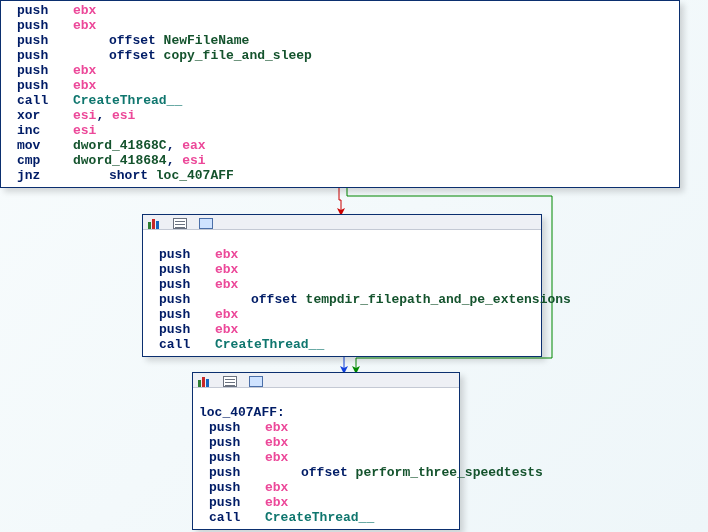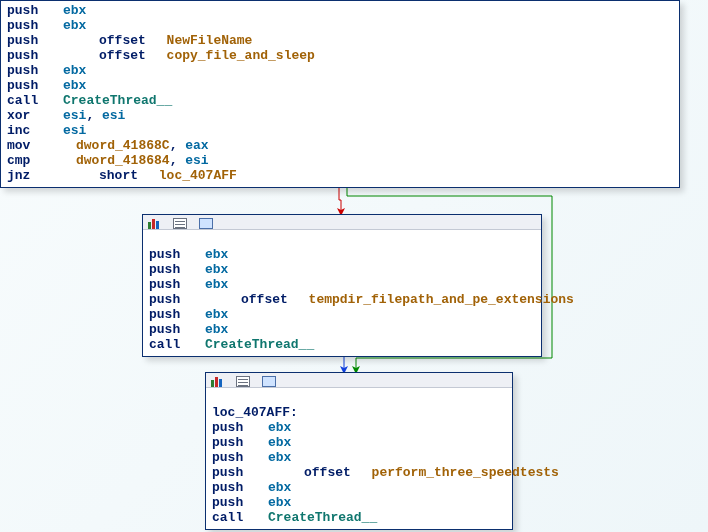--- a/index.html
+++ b/index.html
@@ -42,25 +42,25 @@
   }
   .ic-chart { background:
     linear-gradient(to top,#2e7d32 0 60%,transparent 0) 1px 0/3px 100% no-repeat,
     linear-gradient(to top,#c62828 0 90%,transparent 0) 5px 0/3px 100% no-repeat,
     linear-gradient(to top,#1565c0 0 75%,transparent 0) 9px 0/3px 100% no-repeat;
   }
   .ic-asm { background:#fff; border:1px solid #6b7280; position:relative; }
   .ic-asm::before { content:""; position:absolute; left:1px; right:1px; top:2px; height:1px; background:#6b7280; box-shadow:0 3px 0 #6b7280, 0 6px 0 #6b7280; }
   .ic-hex { background:#cfe3ff; border:1px solid #4b6fa8; }
   .row { display:block; }
-  .mn  { display:inline-block; width:56px; } 
+  .mn  { display:inline-block; width:56px;margin-left:10px; } 
   .lbl { color:#001c66; } 
-  .op-reg { color:#0369a1; }
+  .op-reg { color:#ec4899; }
   .op-kw  { color:#001c66;margin-left:36px; } 
-  .op-sym { color:#a16207;margin-left:13px; } 
+  .op-sym { color:#14532d; } 
   .op-call{ color:#0f766e; }
   .comma  { color:#001c66; }
 
   
   svg.edges { position:absolute; left:0; top:0; width:708px; height:532px; pointer-events:none; }
   .arrowhead { fill-rule:nonzero; }
 </style>
 </head>
 <body>
 
@@ -90,20 +90,20 @@
 
 <div class="node" style="left:142px; top:214px; width:400px;">
   <div class="titlebar">
     <span class="t-icon ic-chart"></span>
     <span class="t-icon ic-asm"></span>
     <span class="t-icon ic-hex"></span>
   </div>
   <div class="node-body" id="body1"><span class="row"> </span><span class="row"><span class="mn">push</span><span class="op-reg">ebx</span></span><span class="row"><span class="mn">push</span><span class="op-reg">ebx</span></span><span class="row"><span class="mn">push</span><span class="op-reg">ebx</span></span><span class="row"><span class="mn">push</span><span class="op-kw">offset </span><span class="op-sym">tempdir_filepath_and_pe_extensions</span></span><span class="row"><span class="mn">push</span><span class="op-reg">ebx</span></span><span class="row"><span class="mn">push</span><span class="op-reg">ebx</span></span><span class="row"><span class="mn">call</span><span class="op-call">CreateThread__</span></span></div>
 </div>
 
-<div class="node" style="left:205px; top:372px; width:308px;">
+<div class="node" style="left:192px; top:372px; width:268px;">
   <div class="titlebar">
     <span class="t-icon ic-chart"></span>
     <span class="t-icon ic-asm"></span>
     <span class="t-icon ic-hex"></span>
   </div>
   <div class="node-body" id="body2"><span class="row"> </span><span class="row lbl">loc_407AFF:</span><span class="row"><span class="mn">push</span><span class="op-reg">ebx</span></span><span class="row"><span class="mn">push</span><span class="op-reg">ebx</span></span><span class="row"><span class="mn">push</span><span class="op-reg">ebx</span></span><span class="row"><span class="mn">push</span><span class="op-kw">offset </span><span class="op-sym">perform_three_speedtests</span></span><span class="row"><span class="mn">push</span><span class="op-reg">ebx</span></span><span class="row"><span class="mn">push</span><span class="op-reg">ebx</span></span><span class="row"><span class="mn">call</span><span class="op-call">CreateThread__</span></span></div>
 </div>
 
 </body></html>

